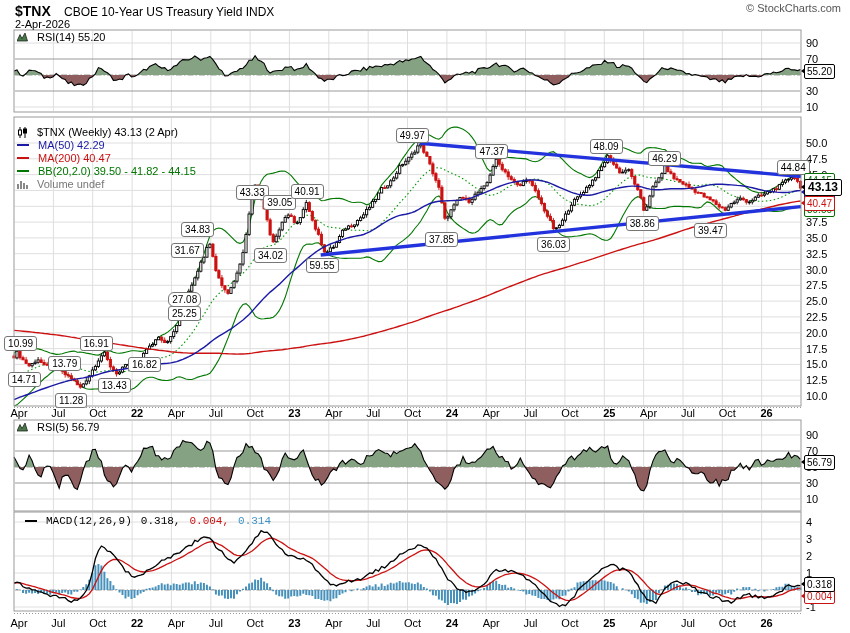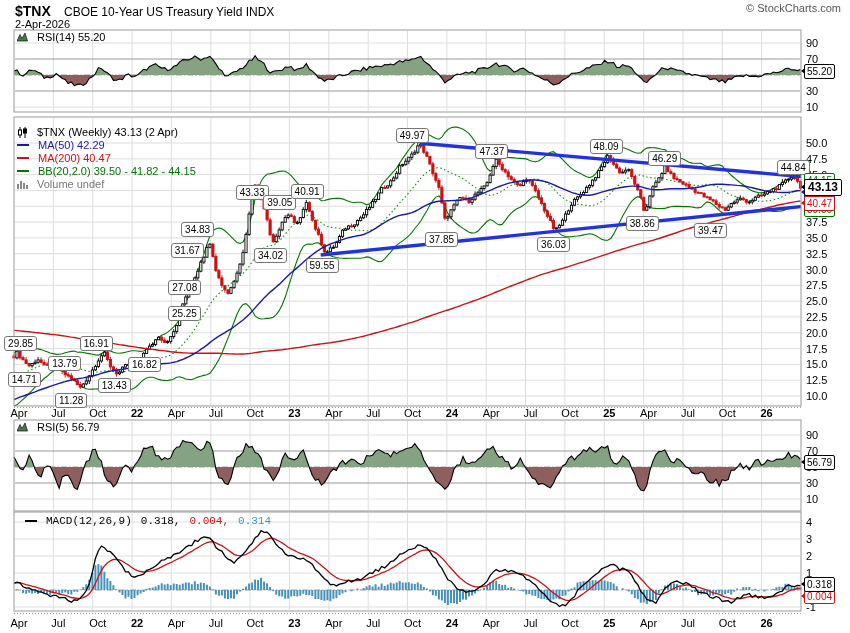--- a/index.html
+++ b/index.html
@@ -572,29 +572,29 @@
     <span>RSI(5) 56.79</span>
   </div>
 
   <div class="legend" style="left:25px;top:515px;font-family:Liberation Mono, monospace;">
     <span class="dash" style="background:#000;"></span>
     <span>MACD(12,26,9)</span>
     <span>0.318,</span>
     <span class="red">0.004,</span>
     <span class="blue">0.314</span>
   </div>
-<div class="callout" style="left: 4.1px; top: 335.5px;">29.85</div>
+<div class="callout" style="left: 4.1px; top: 335.5px;">10.99</div>
     <div class="callout" style="left: 7.7px; top: 372.2px;">14.71</div>
     <div class="callout" style="left: 48.2px; top: 356px;">13.79</div>
     <div class="callout" style="left: 55.1px; top: 392.9px;">11.28</div>
     <div class="callout" style="left: 79.7px; top: 336.3px;">16.91</div>
     <div class="callout" style="left: 97.8px; top: 378.3px;">13.43</div>
     <div class="callout" style="left: 128px; top: 356.9px;">16.82</div>
     <div class="callout" style="left: 167.9px; top: 305.5px;">25.25</div>
-    <div class="callout" style="left: 168.2px; top: 280px;">27.08</div>
+    <div class="callout" style="left: 168.2px; top: 292px; border-radius: 6px;">27.08</div>
     <div class="callout" style="left: 170.8px; top: 242.9px;">31.67</div>
     <div class="callout" style="left: 181.1px; top: 222px;">34.83</div>
     <div class="callout" style="left: 235.7px; top: 169.2px; margin-top: 16px;">43.33</div>
     <div class="callout" style="left: 254px; top: 248.1px;">34.02</div>
     <div class="callout" style="left: 263.3px; top: 195.3px;">39.05</div>
     <div class="callout" style="left: 290.6px; top: 183.5px;">40.91</div>
     <div class="callout" style="left: 305.5px; top: 257.5px;">59.55</div>
     <div class="callout" style="left: 395.8px; top: 128.2px;">49.97</div>
     <div class="callout" style="left: 425px; top: 223.8px; margin-top: 8px;">37.85</div>
     <div class="callout" style="left: 475.4px; top: 143.6px;">47.37</div>

